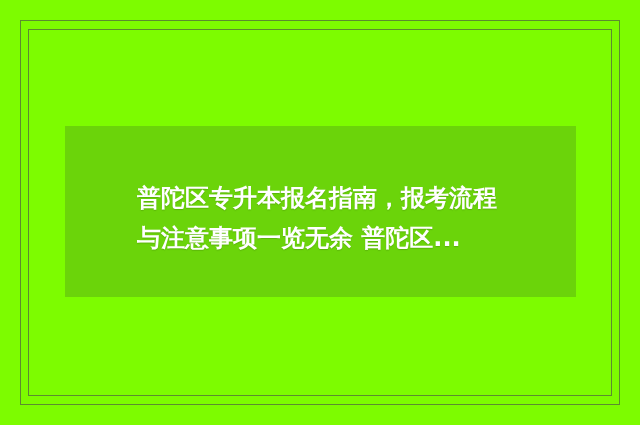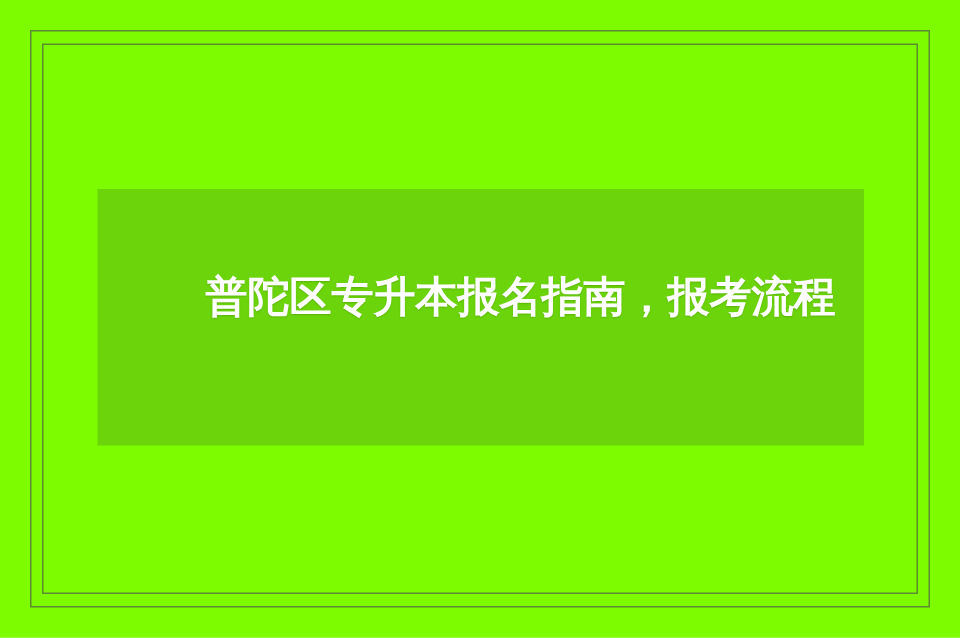--- a/index.html
+++ b/index.html
@@ -52,21 +52,21 @@
     background: #6bd40a;
     box-sizing: border-box;
   }
 
   .headline {
     position: absolute;
     left: 72px;
     top: 52px;
     width: 420px;
     margin: 0;
-    font-size: 28px;
+    font-size: 24px;
     font-weight: bold;
     line-height: 40px;
     letter-spacing: 0px;
     color: #ffffff;
     text-shadow: 0 1px 1px rgba(60,120,10,0.35);
     white-space: normal;
   }
   .headline .line {
     display: block;
   }
@@ -77,17 +77,18 @@
 <div id="canvas">
 
   <div class="frame-outer"></div>
 
   <div class="frame-inner"></div>
 
   <div class="content-panel">
 
     <div class="headline">
       <span class="line">普陀区专升本报名指南，报考流程</span>
+      <span class="line">与注意事项一览无余 普陀区...</span>
     </div>
 
   </div>
 
 </div>
 
 </body></html>

